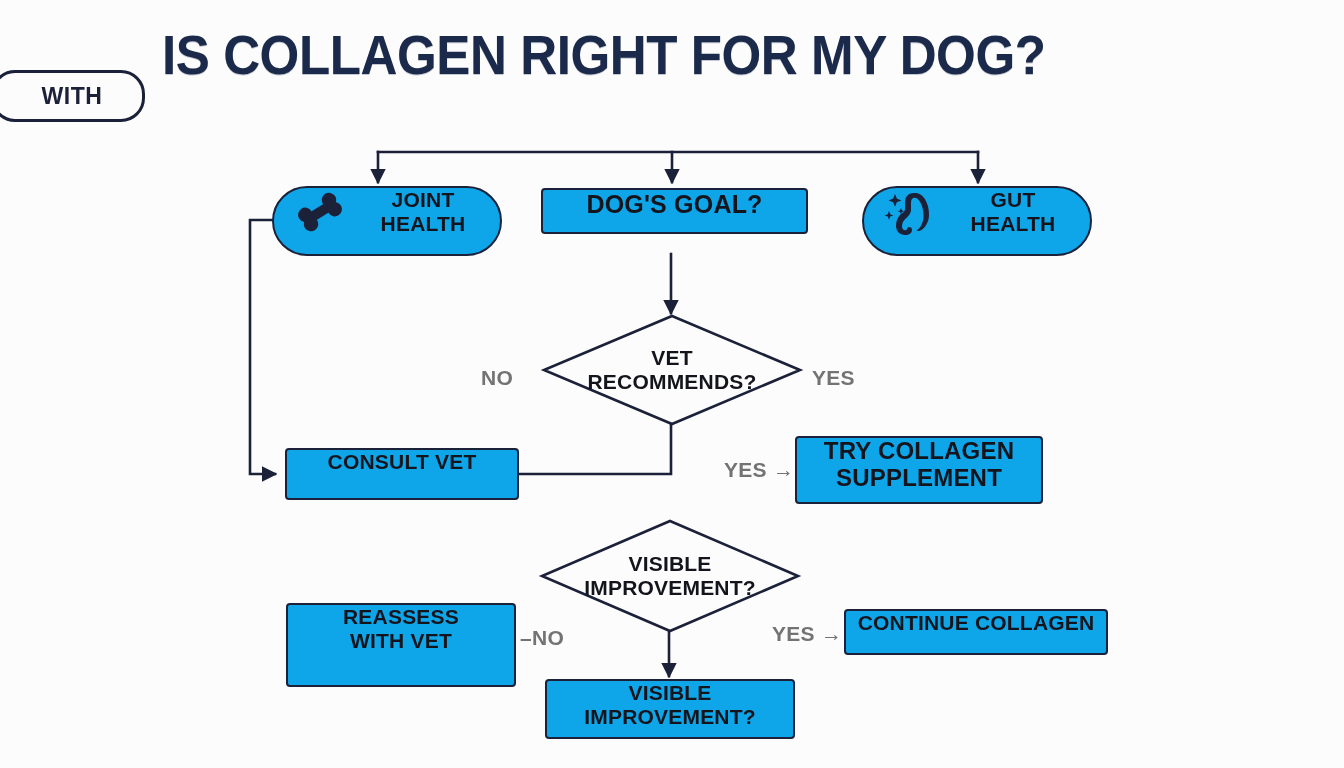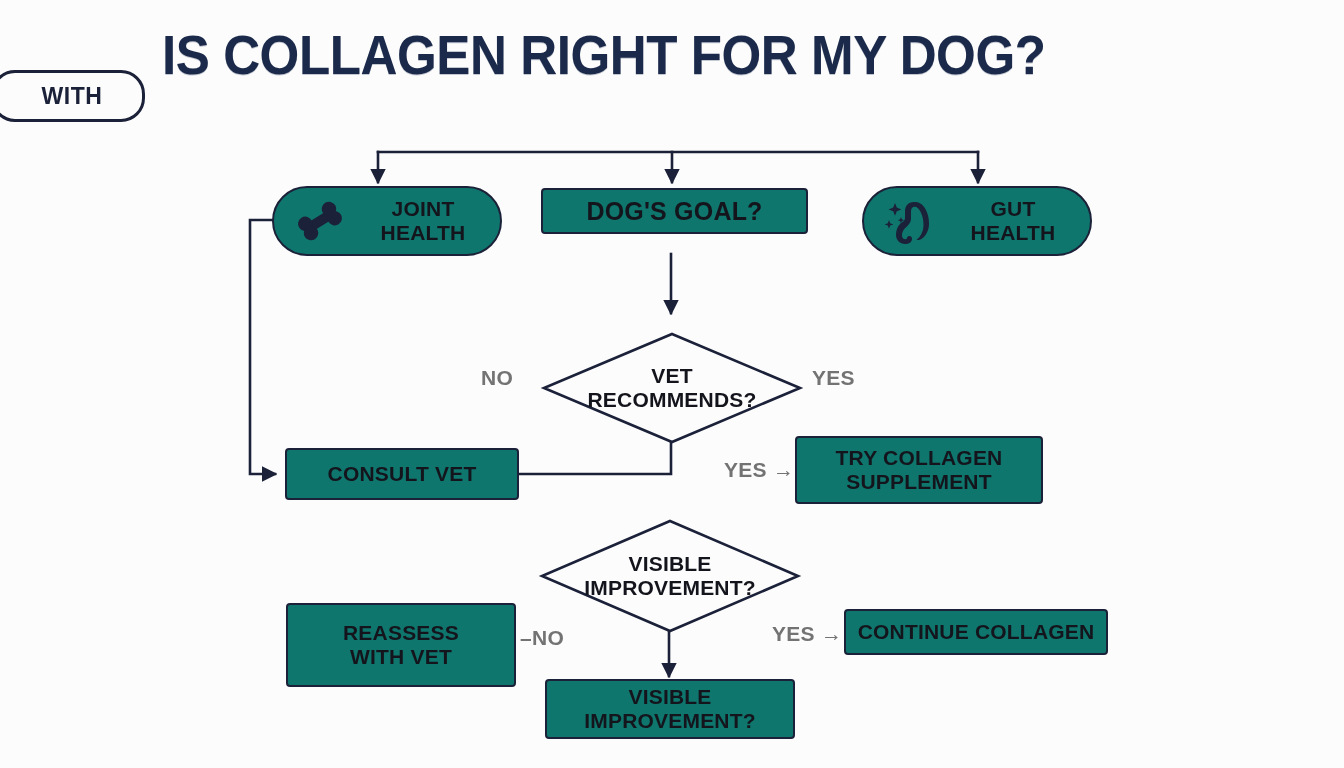--- a/index.html
+++ b/index.html
@@ -51,24 +51,24 @@
     font-size: 23px;
     font-weight: bold;
     letter-spacing: 0.5px;
     padding-left: 8px;
   }
 
   
   .node {
     position: absolute;
     box-sizing: border-box;
-    background: #0f766e;
+    background: #0ea5e9;
     border: 2.5px solid #1b2138;
     display: flex;
-    align-items: center;
+    align-items: flex-start;
     justify-content: center;
     text-align: center;
   }
   .node .label {
     font-weight: bold;
     letter-spacing: 0.2px;
     line-height: 1.12;
     color: #14151c;
   }
   .rounded-sm { border-radius: 4px; }
@@ -194,42 +194,42 @@
           <path d="M6 22 l1.2 3.2 l3.2 1.2 l-3.2 1.2 l-1.2 3.2 l-1.2 -3.2 l-3.2 -1.2 l3.2 -1.2 z"></path>
           <path d="M18 19 l0.9 2.3 l2.3 0.9 l-2.3 0.9 l-0.9 2.3 l-0.9 -2.3 l-2.3 -0.9 l2.3 -0.9 z"></path>
         </g>
       </svg>
     </span>
     <span class="label" style="font-size:21px;">
       <span>GUT</span><br><span>HEALTH</span>
     </span>
   </div>
 
-  <div class="diamond-wrap" style="left:541px; top:331px; width:262px; height:114px;">
+  <div class="diamond-wrap" style="left:541px; top:313px; width:262px; height:114px;">
     <svg width="262" height="114" viewBox="0 0 262 114" xmlns="http://www.w3.org/2000/svg">
       <polygon points="131,3 259,57 131,111 3,57" fill="#fcfcfd" stroke="#1b2138" stroke-width="2.6"></polygon>
     </svg>
     <div class="diamond-label">
       <span>VET</span><br><span>RECOMMENDS?</span>
     </div>
   </div>
 
   <div class="edge-label" style="left:481px; top:366px;">NO</div>
   <div class="edge-label" style="left:812px; top:366px;">YES</div>
 
   <div class="node rounded-sm" style="left:285px; top:448px; width:234px; height:52px;">
     <span class="label" style="font-size:21px;">CONSULT VET</span>
   </div>
 
   <div class="edge-label" style="left:724px; top:458px;">
     <span>YES</span> <span>→</span>
   </div>
 
   <div class="node rounded-sm" style="left:795px; top:436px; width:248px; height:68px;">
-    <span class="label" style="font-size:21px;">
+    <span class="label" style="font-size:24px;">
       <span>TRY COLLAGEN</span><br><span>SUPPLEMENT</span>
     </span>
   </div>
 
   <div class="diamond-wrap" style="left:539px; top:518px; width:262px; height:116px;">
     <svg width="262" height="116" viewBox="0 0 262 116" xmlns="http://www.w3.org/2000/svg">
       <polygon points="131,3 259,58 131,113 3,58" fill="#fcfcfd" stroke="#1b2138" stroke-width="2.6"></polygon>
     </svg>
     <div class="diamond-label">
       <span>VISIBLE</span><br><span>IMPROVEMENT?</span>

